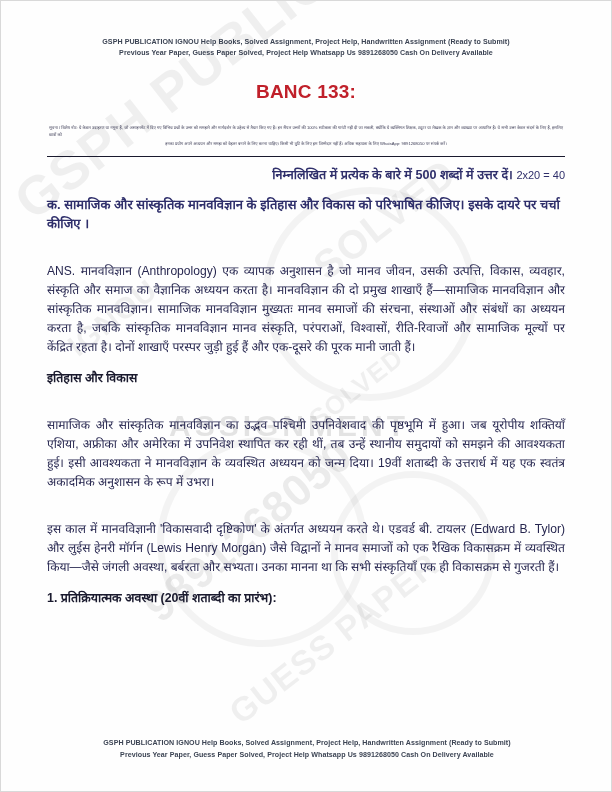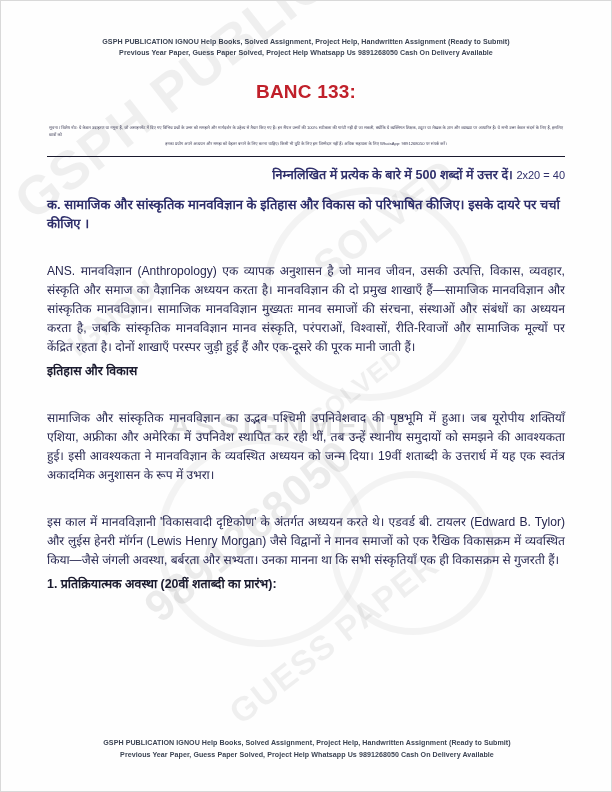--- a/index.html
+++ b/index.html
@@ -129,21 +129,21 @@
     color: #26264f;
     font-size: 12.1px;
     line-height: 1.58;
     margin-top: 28px;
     text-align: justify;
   }
   .sec-head {
     color: #1a1a2e;
     font-size: 12.4px;
     font-weight: bold;
-    margin-top: 6px;
+    margin-top: 13px;
     line-height: 1.4;
   }
   .footer {
     position: absolute;
     left: 0;
     bottom: 30px;
     width: 612px;
     text-align: center;
     color: #3c4454;
     font-size: 7.1px;

